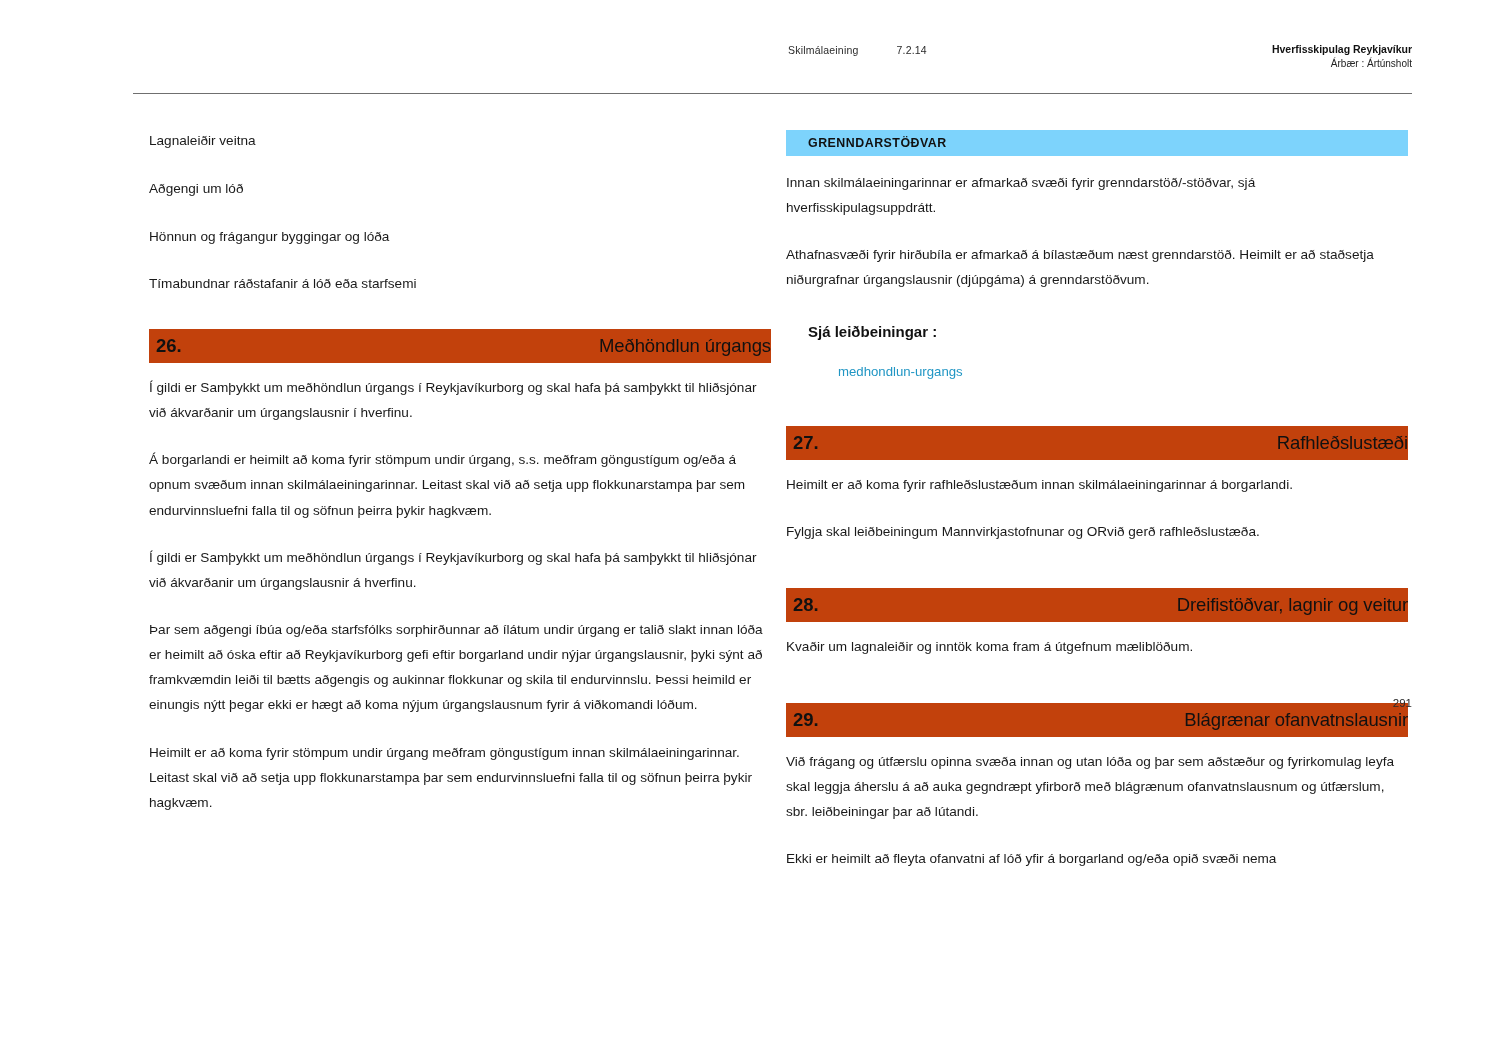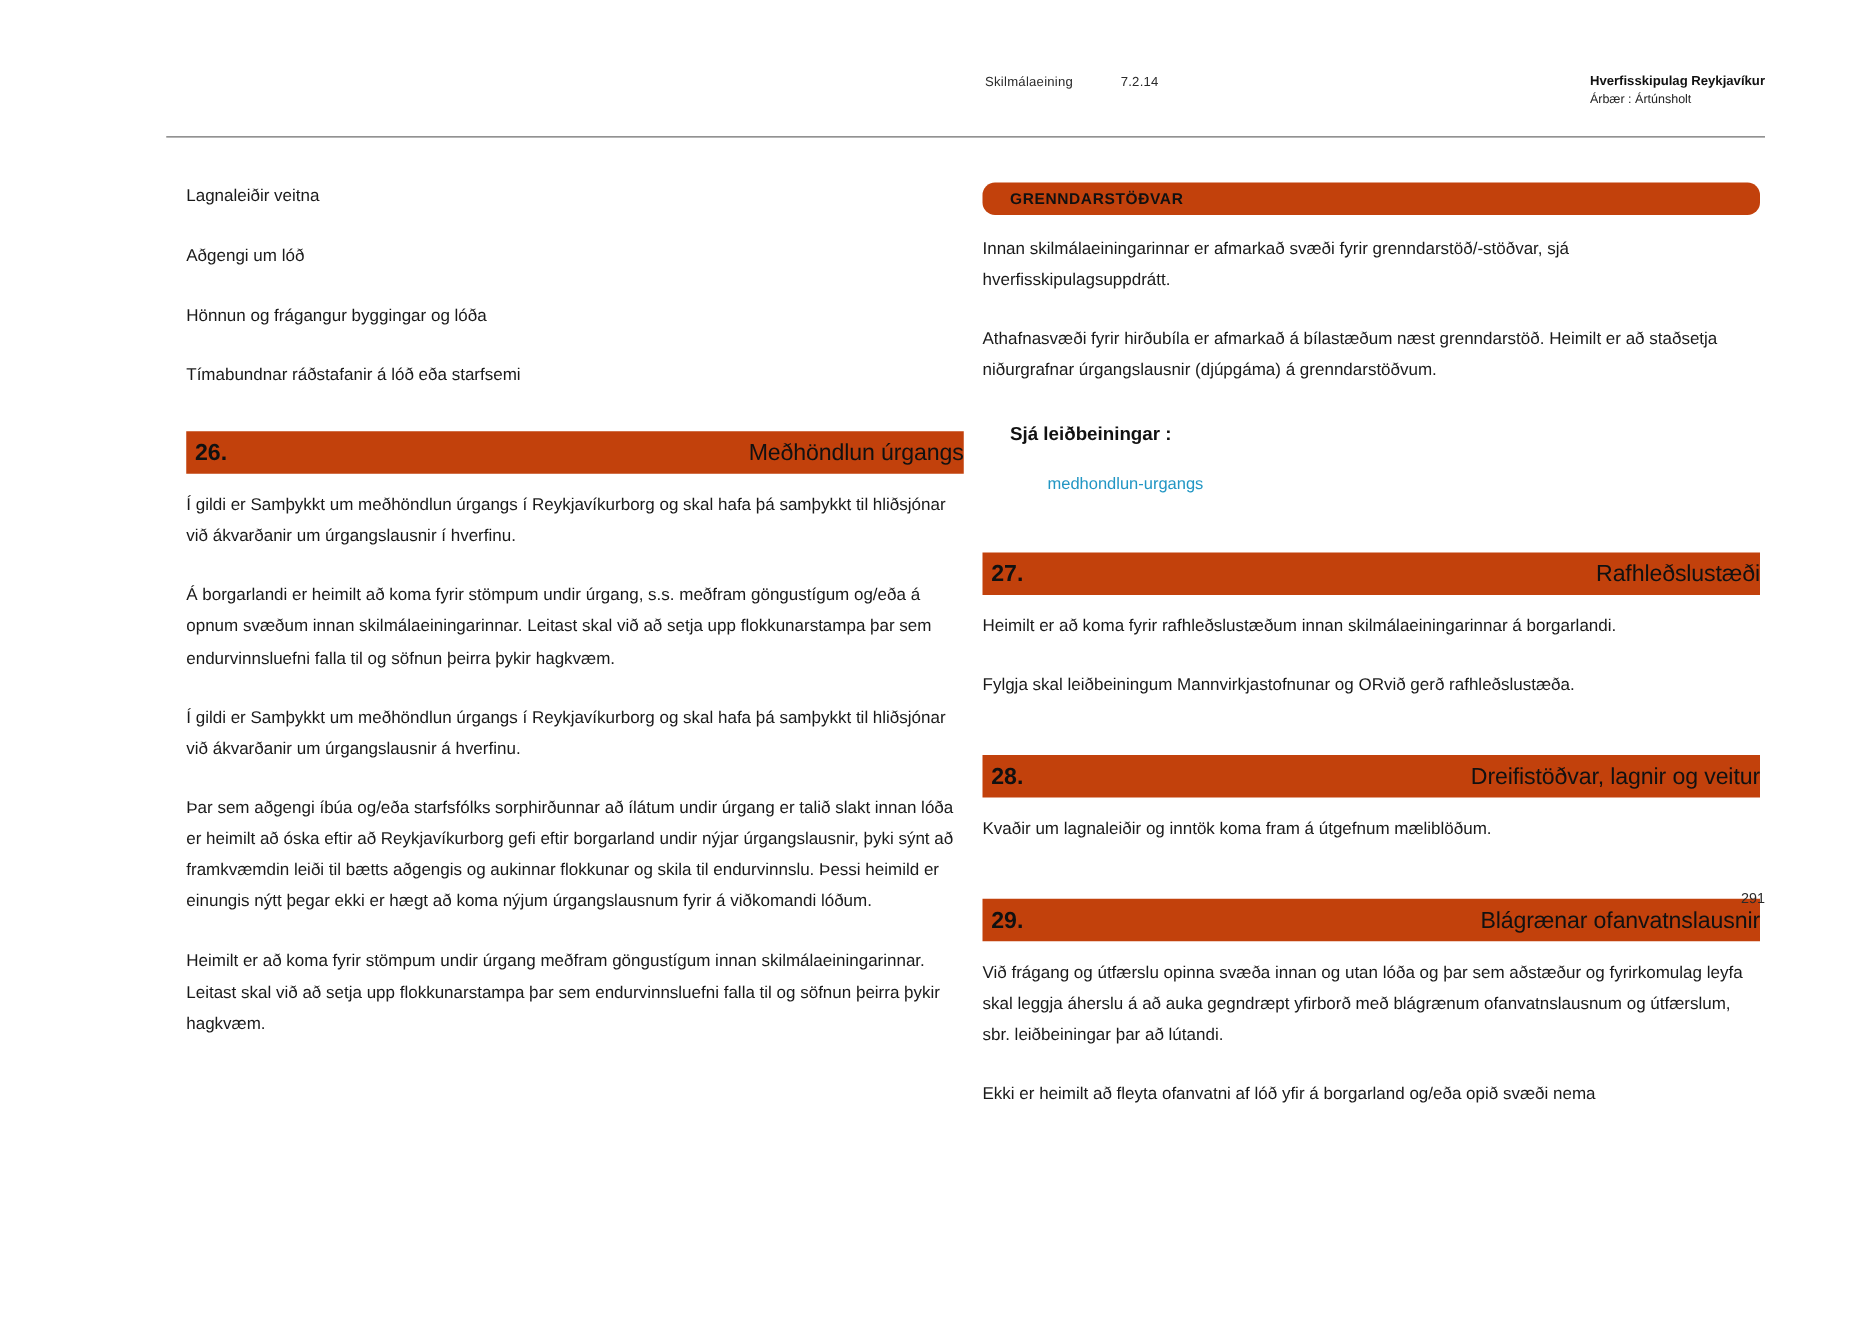--- a/index.html
+++ b/index.html
@@ -12,21 +12,21 @@
     width: 1500px;
     height: 1061px;
     font-family: "Liberation Sans", sans-serif;
     color: #1a1a1a;
     position: relative;
     overflow: hidden;
   }
 
   .page {
     position: absolute;
-    left: 0; top: 16px;
+    left: 0; top: 0;
     width: 1500px;
     height: 761px;
     padding: 0;
   }
 
   
   .header {
     position: absolute;
     left: 133px;
     top: 44px;
@@ -40,20 +40,21 @@
     display: flex;
     gap: 38px;
     font-size: 10.5px;
     color: #2a2a2a;
     letter-spacing: 0.2px;
   }
   .header-right {
     position: absolute;
     right: 0px;
     top: -2px;
+    text-align: right;
     line-height: 1.45;
   }
   .header-right .line1 {
     font-size: 10.5px;
     font-weight: bold;
     color: #111;
   }
   .header-right .line2 {
     font-size: 10px;
     color: #222;
@@ -108,27 +109,26 @@
   }
   .section-head .ttl {
     font-size: 18.5px;
     font-weight: normal;
     color: #111;
     letter-spacing: -0.1px;
   }
 
   
   .sub-head {
-    background: #c2410c;
+    background: #7dd3fc;
     height: 26px;
     display: flex;
     align-items: center;
     padding-left: 22px;
     margin: 36px 0 14px 0;
-    border-radius: 10px;
   }
   .sub-head span {
     font-size: 12.4px;
     font-weight: bold;
     letter-spacing: 0.5px;
     color: #111;
   }
 
   .see-guide {
     margin: 30px 0 0 22px;

